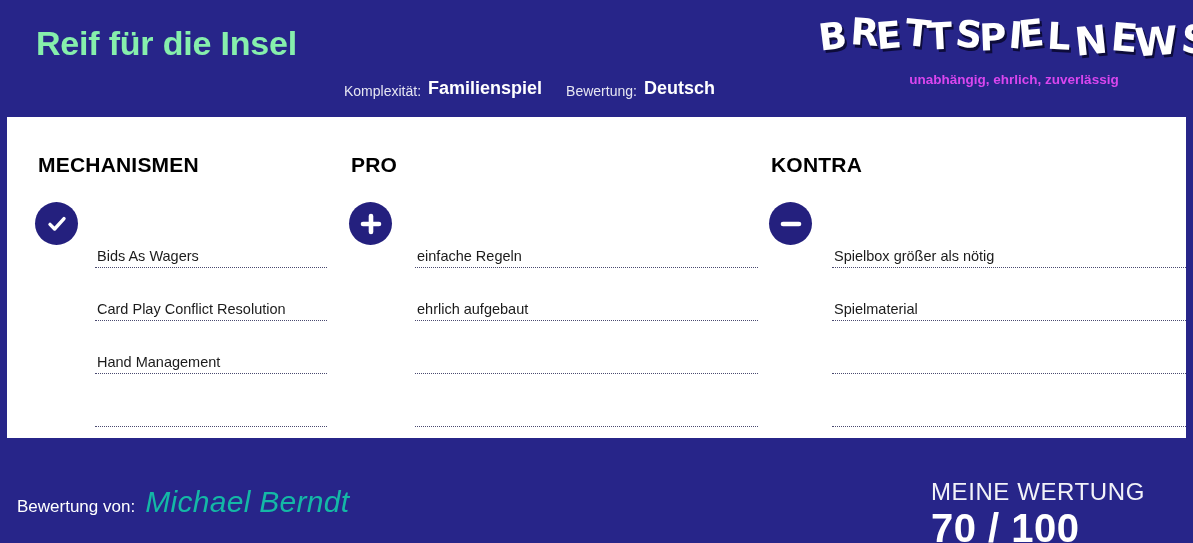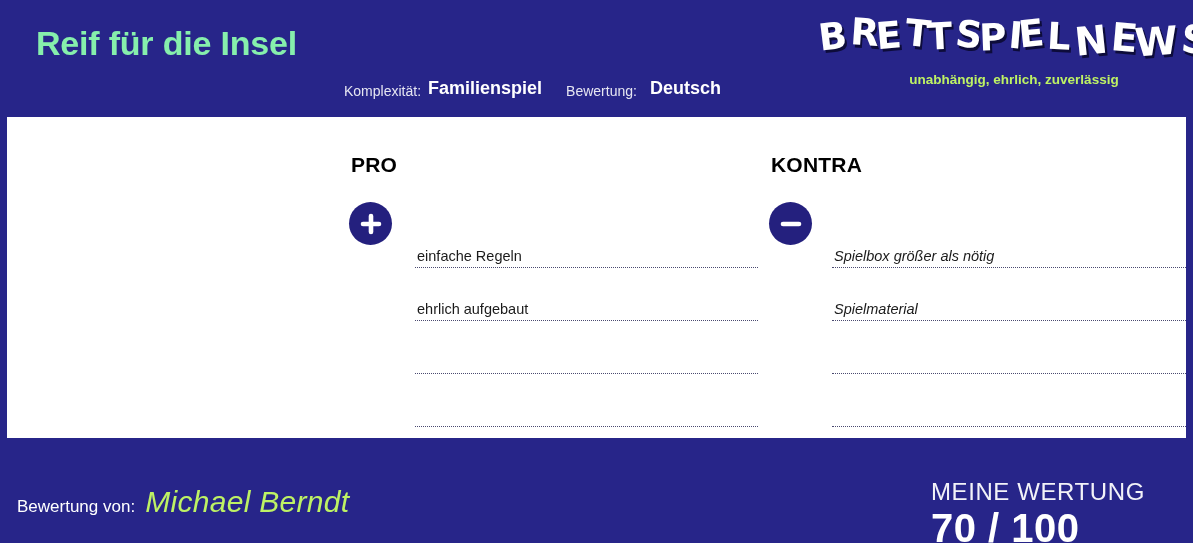--- a/index.html
+++ b/index.html
@@ -45,21 +45,21 @@
     font-size: 14px;
     font-weight: normal;
     margin-right: 7px;
   }
   .meta-value {
     color: #ffffff;
     font-size: 18px;
     font-weight: bold;
     margin-right: 24px;
   }
-  .meta-value.last { margin-right: 0; margin-left: 6px; }
+  .meta-value.last { margin-right: 0; }
 
   
   .logo {
     position: absolute;
     right: 44px;
     top: 14px;
     width: 270px;
     height: 86px;
   }
   .logo-words {
@@ -89,21 +89,21 @@
     line-height: 42px;
     text-shadow: 2px 3px 0 #0d0c3a;
     transform-origin: center bottom;
   }
   .logo-tag {
     position: absolute;
     left: 0;
     top: 58px;
     width: 270px;
     text-align: center;
-    color: #bef264;
+    color: #d946ef;
     font-size: 13.5px;
     font-weight: bold;
     white-space: nowrap;
   }
 
   
   .card {
     position: absolute;
     left: 7px;
     top: 117px;
@@ -155,21 +155,21 @@
   .col-con  .col-icon { left: 12px; }
 
   .col-icon svg { display: block; }
 
   .entries {
     position: absolute;
     top: 98px;
   }
   .col-mech .entries { left: 88px; width: 232px; }
   .col-pro  .entries { left: 78px; width: 343px; text-align: right; }
-  .col-con  .entries { left: 75px; width: 354px; font-style: italic; }
+  .col-con  .entries { left: 75px; width: 354px; }
 
   .entry {
     height: 52px;
     border-bottom: 1.3px dotted #4a4a70;
     position: relative;
   }
   .entry-text {
     position: absolute;
     left: 2px;
     bottom: 3px;
@@ -194,21 +194,21 @@
     align-items: baseline;
     white-space: nowrap;
   }
   .rated-by-label {
     color: #ffffff;
     font-size: 17px;
     font-weight: normal;
     text-align: right;
   }
   .rated-by-name {
-    color: #bef264;
+    color: #14b8a6;
     font-size: 30px;
     font-style: italic;
     font-weight: normal;
     margin-left: 10px;
     letter-spacing: 0.3px;
   }
   .score-block {
     position: absolute;
     right: 18px;
     top: 40px;
@@ -267,20 +267,42 @@
         </span>
     </div>
     <div class="logo-tag">unabhängig, ehrlich, zuverlässig</div>
   </div>
 
 </div>
 
 <div class="card">
   <div class="columns">
 
+    <div class="column col-mech">
+      <div class="col-heading">MECHANISMEN</div>
+      <div class="col-icon">
+        <svg width="24" height="24" viewBox="0 0 24 24" aria-hidden="true">
+          <path d="M5 12.4 L9.6 17 L19 6.6" fill="none" stroke="#ffffff" stroke-width="3.4" stroke-linecap="round" stroke-linejoin="round"></path>
+        </svg>
+      </div>
+      <div class="entries">
+        <div class="entry">
+            <span class="entry-text">Bids As Wagers</span>
+          </div>
+        <div class="entry">
+            <span class="entry-text">Card Play Conflict Resolution</span>
+          </div>
+        <div class="entry">
+            <span class="entry-text">Hand Management</span>
+          </div>
+        <div class="entry">
+            <span class="entry-text"></span>
+          </div>
+      </div>
+    </div>
 
     <div class="column col-pro">
       <div class="col-heading">PRO</div>
       <div class="col-icon">
         <svg width="24" height="24" viewBox="0 0 24 24" aria-hidden="true">
           <path d="M12 4 V20 M4 12 H20" fill="none" stroke="#ffffff" stroke-width="4.6" stroke-linecap="round"></path>
         </svg>
       </div>
       <div class="entries">
         <div class="entry">

